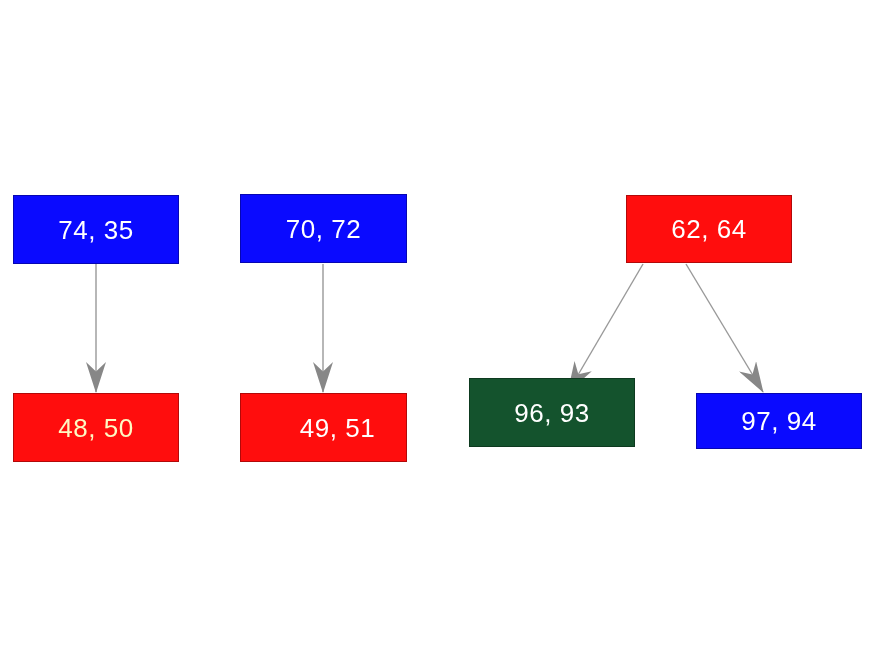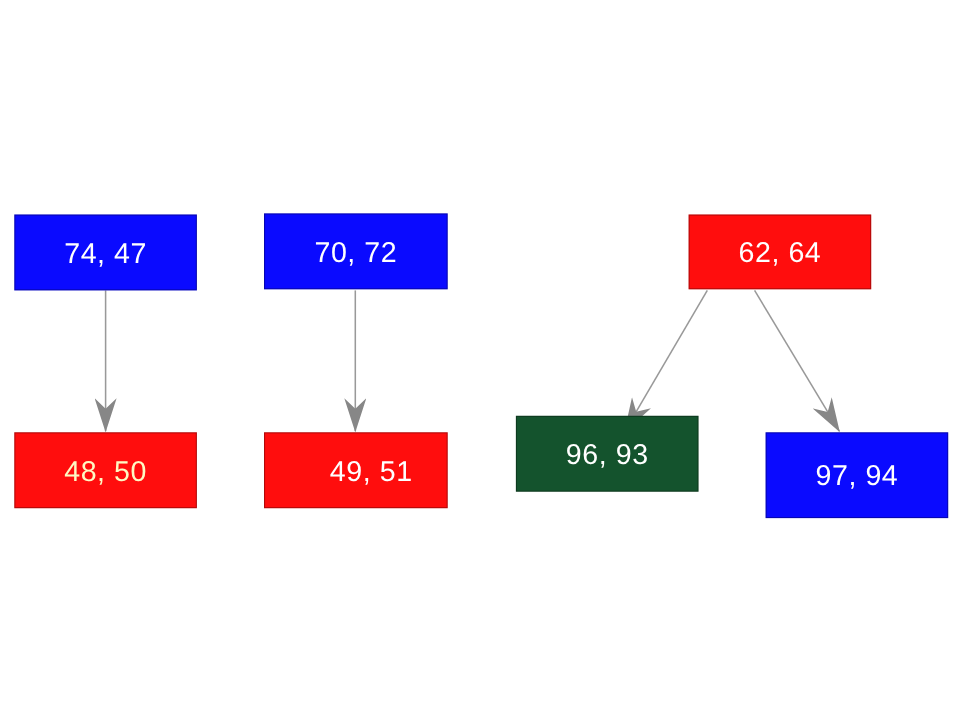--- a/index.html
+++ b/index.html
@@ -49,34 +49,34 @@
     </defs>
     <g id="edge-group">
         <line x1="96" y1="264" x2="96" y2="392" stroke="#999999" stroke-width="1.4" marker-end="url(#arrowhead)"></line>
         <line x1="323" y1="264" x2="323" y2="392" stroke="#999999" stroke-width="1.4" marker-end="url(#arrowhead)"></line>
         <line x1="643" y1="264" x2="568" y2="392" stroke="#999999" stroke-width="1.4" marker-end="url(#arrowhead)"></line>
         <line x1="686" y1="264" x2="763" y2="392" stroke="#999999" stroke-width="1.4" marker-end="url(#arrowhead)"></line>
       </g>
   </svg>
   <div id="nodes-layer">
       <div class="node" style="left: 13px; top: 195px; width: 166px; height: 69px; background: rgb(10, 10, 255);">
-        <span class="label" style="color: rgb(255, 255, 255);">74, 47</span>
+        <span class="label" style="color: rgb(255, 255, 255);">74, 35</span>
       </div>
       <div class="node" style="left: 240px; top: 194px; width: 167px; height: 69px; background: rgb(10, 10, 255);">
         <span class="label" style="color: rgb(255, 255, 255);">70, 72</span>
       </div>
       <div class="node" style="left: 582px; top: 195px; width: 166px; height: 68px; background: rgb(255, 13, 13); margin-left: 44px;">
         <span class="label" style="color: rgb(255, 255, 255);">62, 64</span>
       </div>
       <div class="node" style="left: 13px; top: 393px; width: 166px; height: 69px; background: rgb(255, 13, 13);">
         <span class="label" style="color: #fef9c3;">48, 50</span>
       </div>
       <div class="node" style="left: 240px; top: 393px; width: 167px; height: 69px; background: rgb(255, 13, 13); padding-left: 28px;">
         <span class="label" style="color: rgb(255, 255, 255);">49, 51</span>
       </div>
       <div class="node" style="left: 469px; top: 378px; width: 166px; height: 69px; background: #14532d;">
         <span class="label" style="color: rgb(255, 255, 255);">96, 93</span>
       </div>
-      <div class="node" style="left: 696px; top: 393px; width: 166px; height: 78px; background: rgb(10, 10, 255);">
+      <div class="node" style="left: 696px; top: 393px; width: 166px; height: 56px; background: rgb(10, 10, 255);">
         <span class="label" style="color: rgb(255, 255, 255);">97, 94</span>
       </div>
     </div>
 </div>
 
 </body></html>

